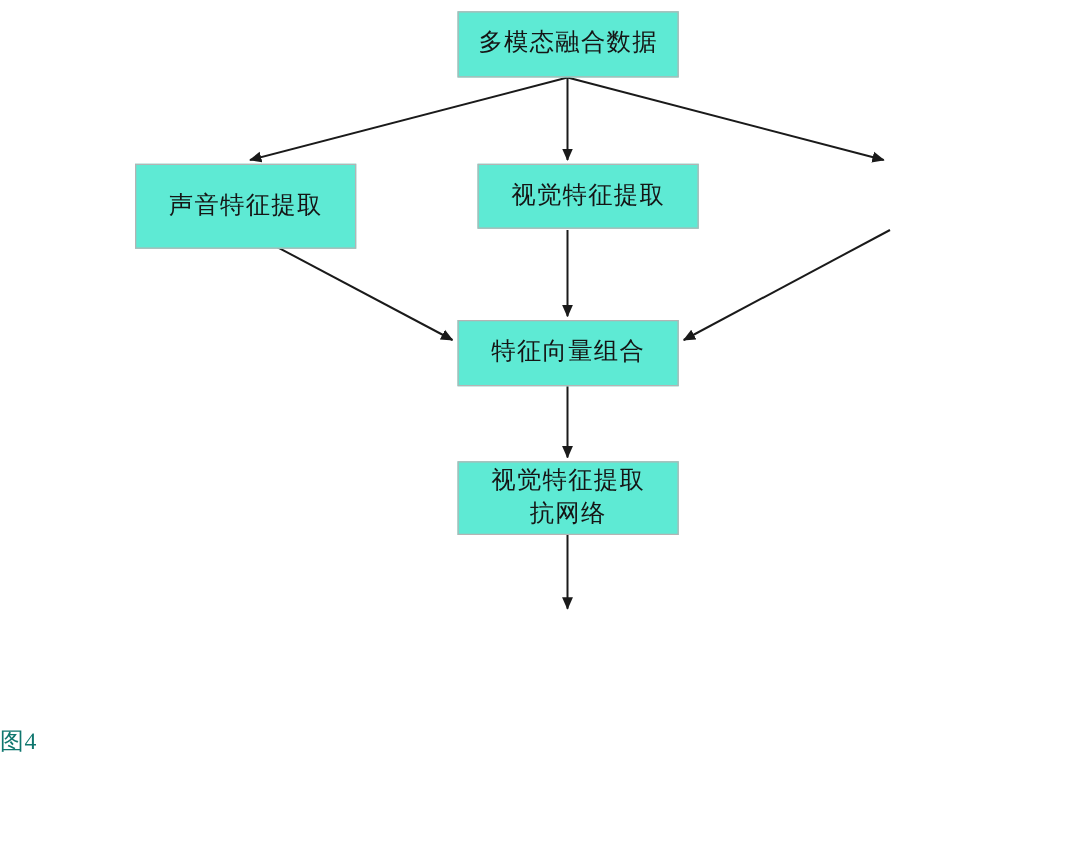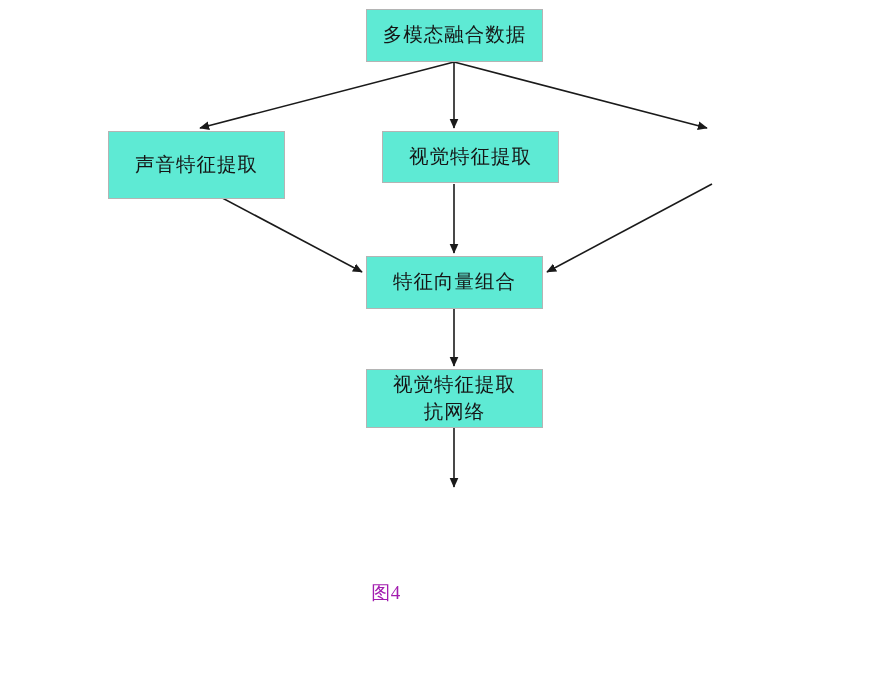--- a/index.html
+++ b/index.html
@@ -56,23 +56,22 @@
   #node-vital       { left: 611px; top: 131px; width: 178px; height: 52px; }
   #node-featvec     { left: 366px; top: 256px; width: 177px; height: 53px; }
   #node-gan         { left: 366px; top: 369px; width: 177px; height: 59px; }
   #node-emotion     { left: 366px; top: 490px; width: 177px; height: 55px; }
 
   #figure-caption {
     position: absolute;
     left: 0;
     top: 580px;
     width: 772px;
-    text-align: center;
     font-size: 19px;
-    color: #a21caf;
+    color: #0f766e;
     letter-spacing: 0.5px;
     font-family: "Liberation Serif", "DejaVu Serif", serif;
   }
 </style>
 </head>
 <body>
 
 <div id="diagram-root">
 
   <svg id="edge-layer" viewBox="0 0 869 689" width="869" height="689" xmlns="http://www.w3.org/2000/svg">

